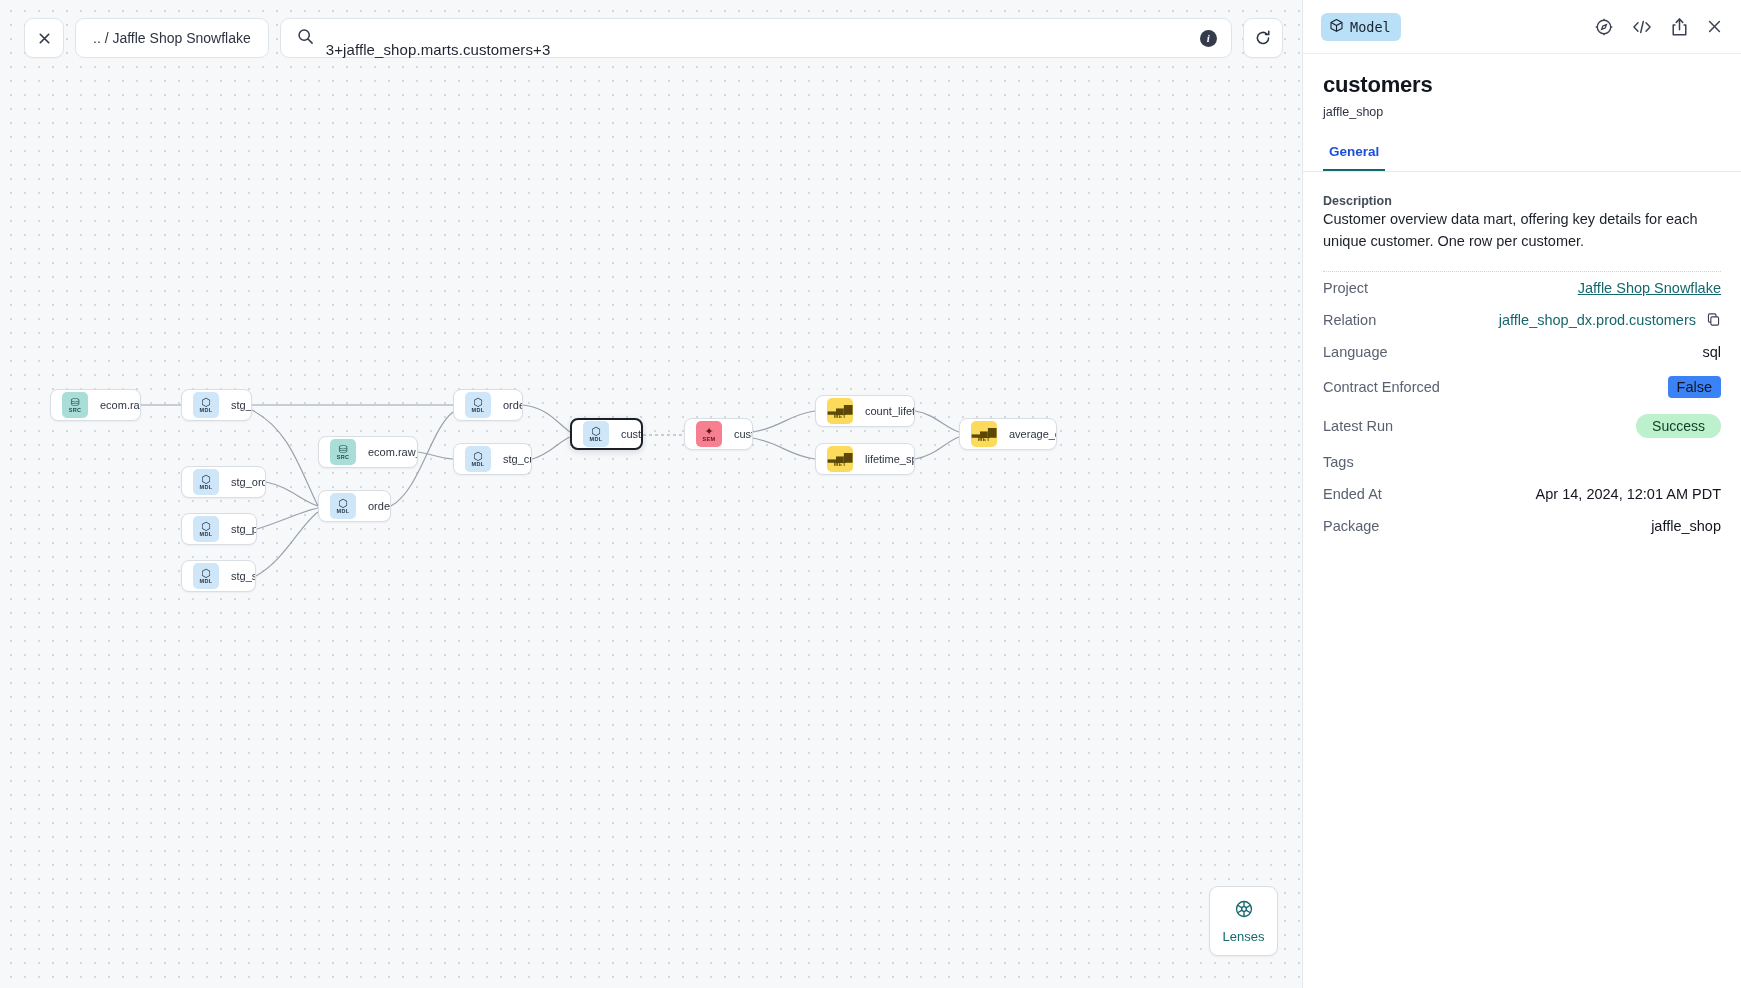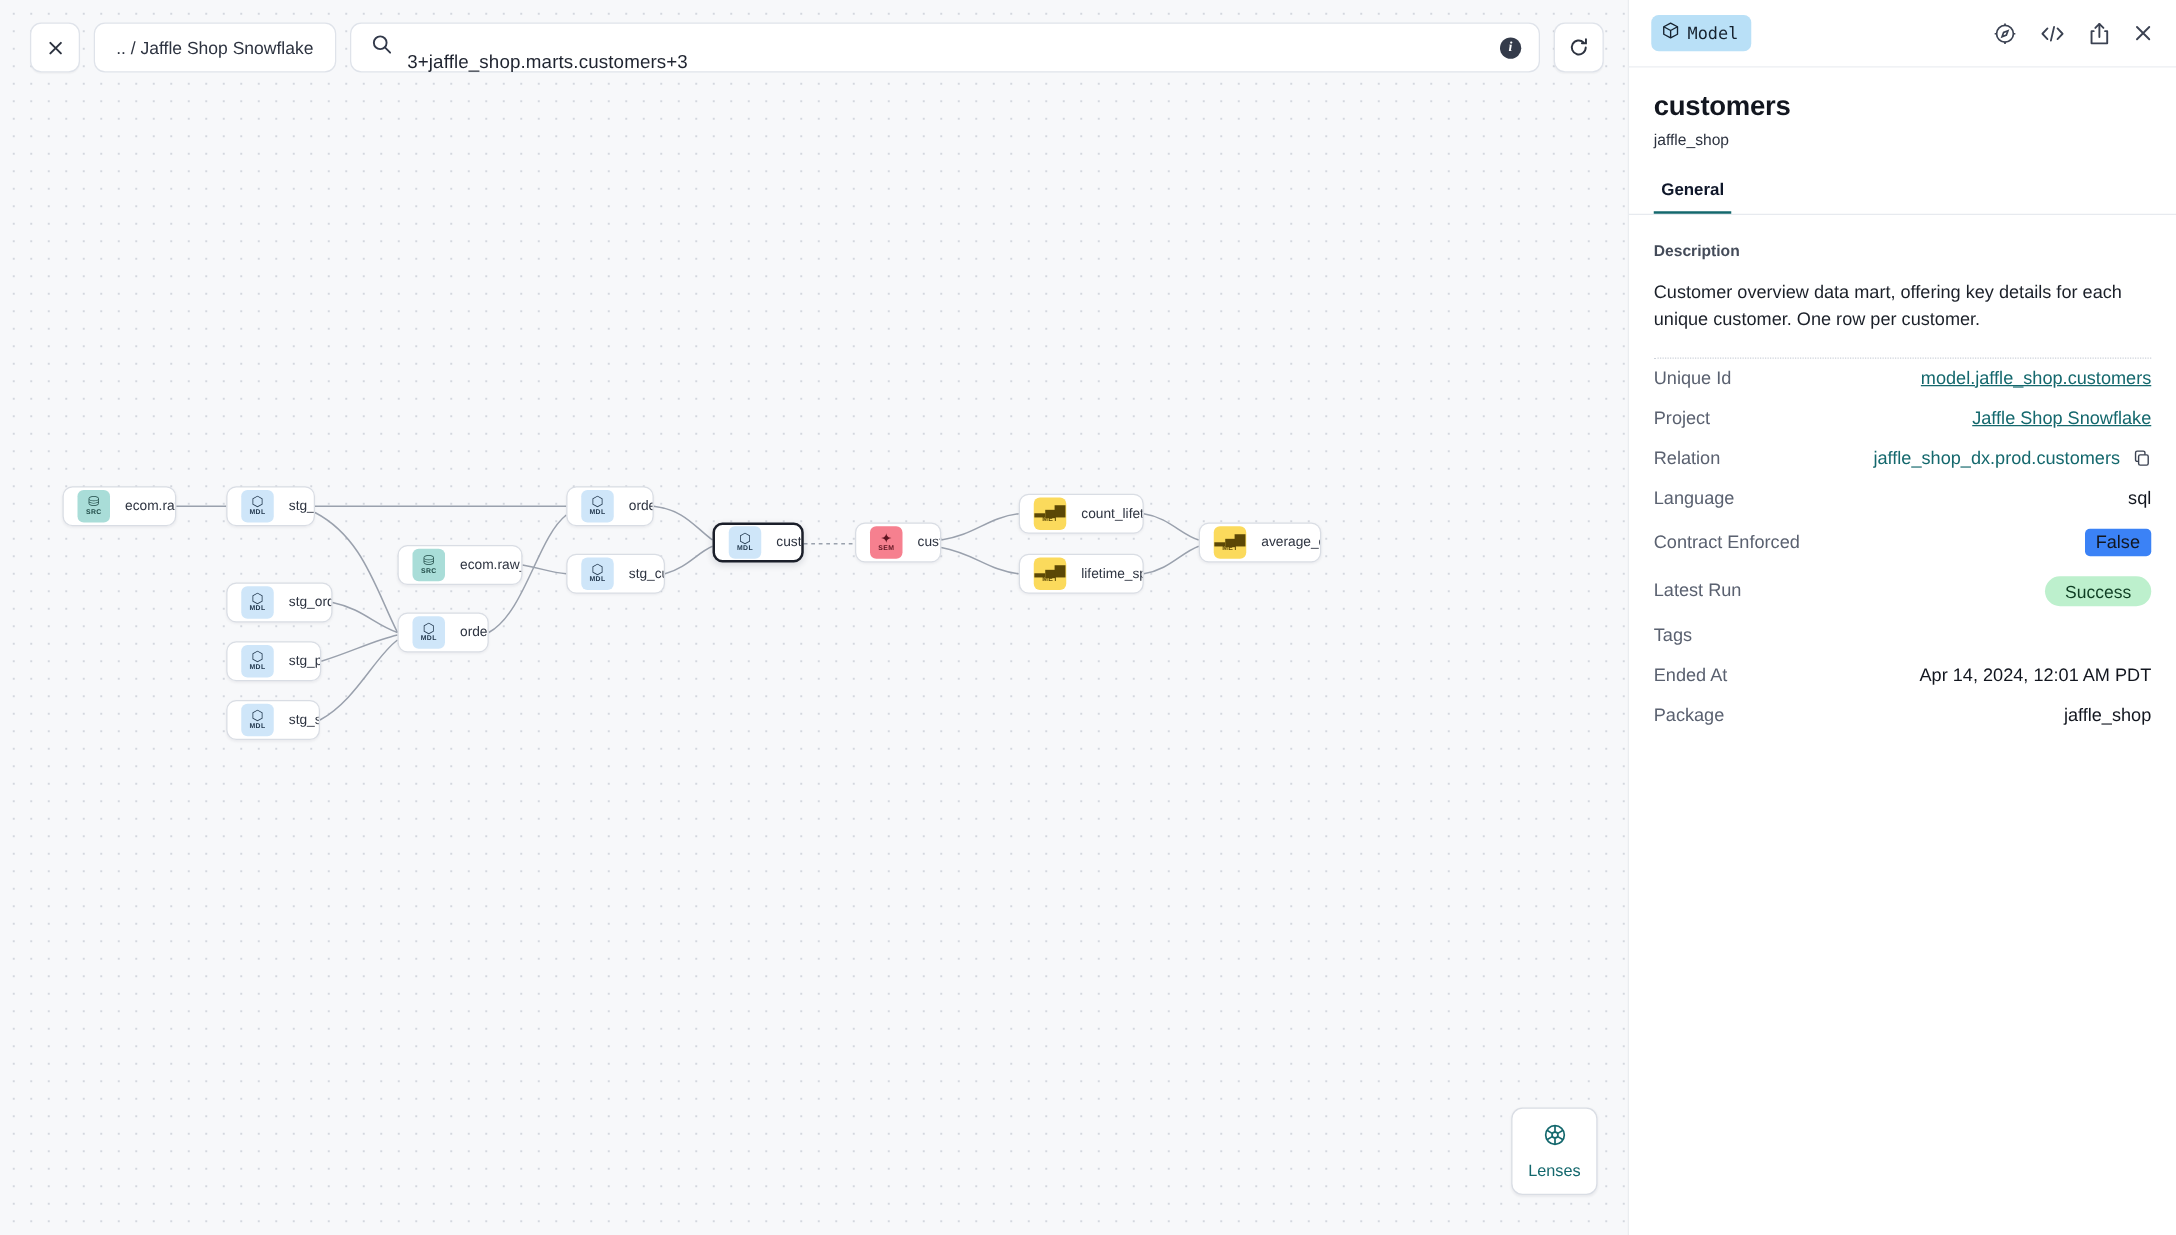--- a/index.html
+++ b/index.html
@@ -125,29 +125,29 @@
   }
   .panel-actions { display: flex; align-items: center; gap: 17px; padding-right: 6px; }
   .panel-actions .act { cursor: pointer; display: flex; }
 
   .panel-head { padding: 18px 20px 0 20px; }
   .panel-title { font-size: 22px; font-weight: 700; color: #12161f; letter-spacing: -.2px; }
   .panel-sub { font-size: 12.5px; color: #2d3340; margin-top: 7px; }
 
   .tabs { padding: 0 20px; margin-top: 25px; border-bottom: 1px solid #e7eaef; display: flex; }
   .tab {
-    font-size: 13.5px; font-weight: 700; color: #0f172a;
+    font-size: 13.5px; font-weight: 700; color: #1d4ed8;
     padding: 0 6px 10px 6px; border-bottom: 2.5px solid #14686d;
     cursor: pointer;
   }
 
   .panel-body { padding: 22px 20px 0 20px; overflow-y: auto; flex: 1; }
   .sec-label { font-size: 12.5px; font-weight: 700; color: #444b59; }
   .desc {
-    margin-top: 15px; font-size: 14.5px; color: #1b2029; line-height: 1.54;
+    margin-top: 0; font-size: 14.5px; color: #1b2029; line-height: 1.54;
   }
   .divider { border-top: 1px dotted #cdd2da; margin-top: 18px; }
 
   .row {
     display: flex; align-items: center; justify-content: space-between;
     min-height: 32px; padding: 8px 0; gap: 12px;
   }
   .row .k { font-size: 14.5px; color: #5a6170; white-space: nowrap; }
   .row .v { font-size: 14.5px; color: #12161f; text-align: right; }
   .row .v.link { color: #14686d; text-decoration: underline; cursor: pointer; }
@@ -378,26 +378,20 @@
     <div class="tabs">
       <div class="tab">General</div>
     </div>
 
     <div class="panel-body">
       <div class="sec-label">Description</div>
       <div class="desc">Customer overview data mart, offering key details for each unique customer. One row per customer.</div>
       <div class="divider"></div>
       <div id="rows">
           <div class="row">
-            <div class="k">Unique Id</div>
-            <div class="v-wrap">
-              <span class="v link">model.jaffle_shop.customers</span>
-            </div>
-          </div>
-          <div class="row">
             <div class="k">Project</div>
             <div class="v-wrap">
               <span class="v link">Jaffle Shop Snowflake</span>
             </div>
           </div>
           <div class="row">
             <div class="k">Relation</div>
             <div class="v-wrap">
               <span class="v mono-link">jaffle_shop_dx.prod.customers</span>
               <span class="copy-icon">

